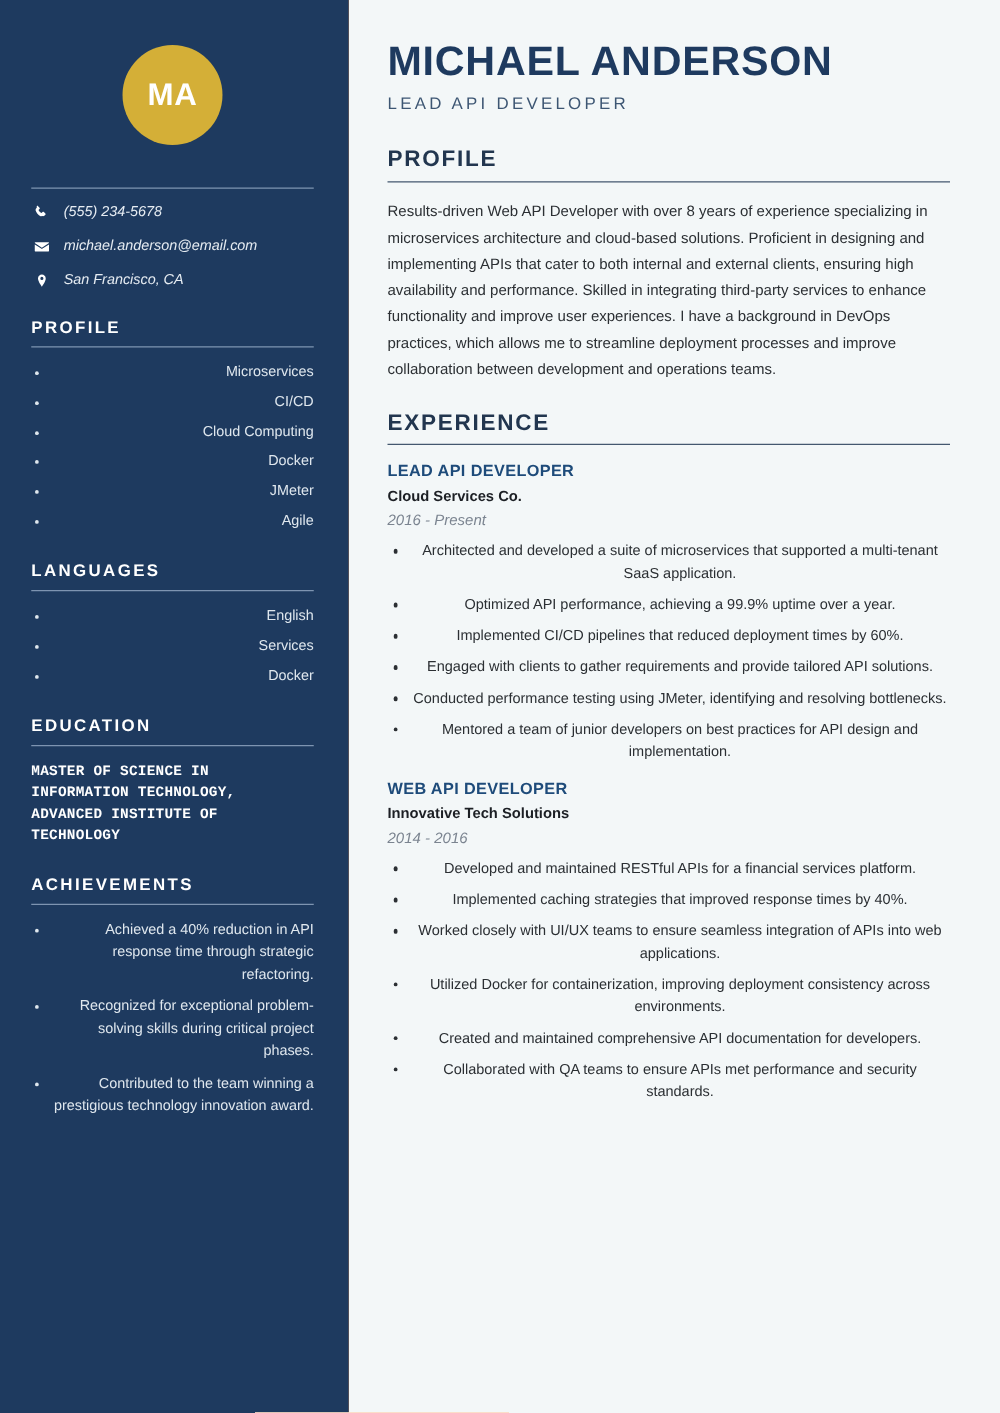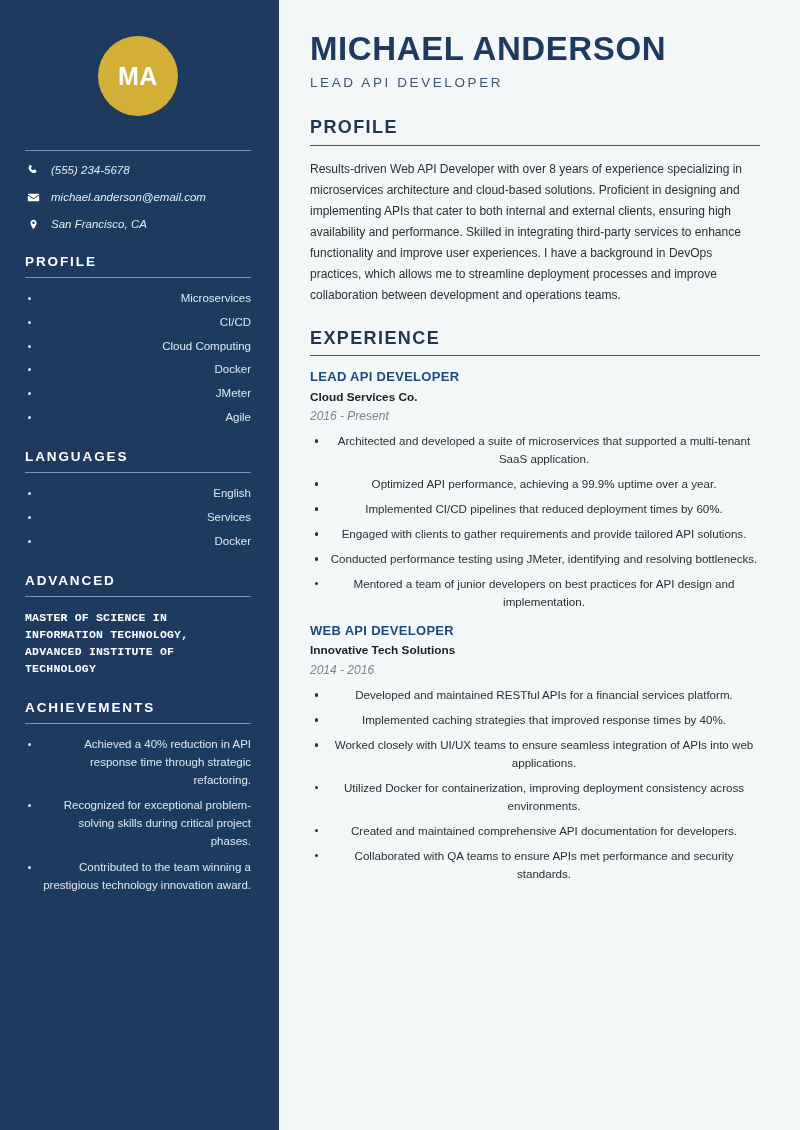--- a/index.html
+++ b/index.html
@@ -267,21 +267,21 @@
         <h2 class="side-heading">LANGUAGES</h2>
         <div class="side-rule"></div>
         <ul class="side-list">
           <li>English</li>
           <li>Services</li>
           <li>Docker</li>
         </ul>
       </section>
 
       <section class="side-section">
-        <h2 class="side-heading">ADVANCED</h2>
+        <h2 class="side-heading">EDUCATION</h2>
         <div class="side-rule"></div>
         <div class="edu-entry">MASTER OF SCIENCE IN INFORMATION TECHNOLOGY, ADVANCED INSTITUTE OF TECHNOLOGY</div>
       </section>
 
       <section class="side-section">
         <h2 class="side-heading">ACHIEVEMENTS</h2>
         <div class="side-rule"></div>
         <ul class="side-list wrapped">
           <li>Achieved a 40% reduction in API response time through strategic refactoring.</li>
           <li>Recognized for exceptional problem-solving skills during critical project phases.</li>

